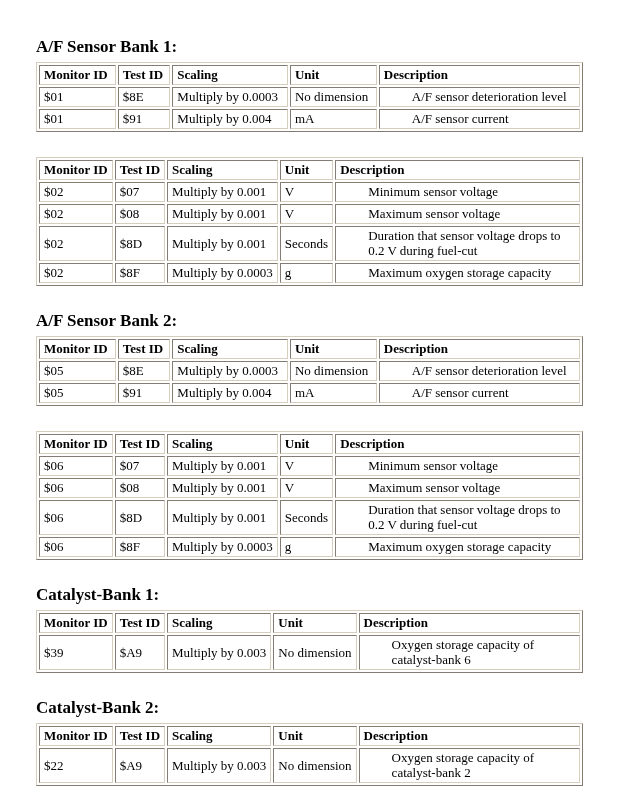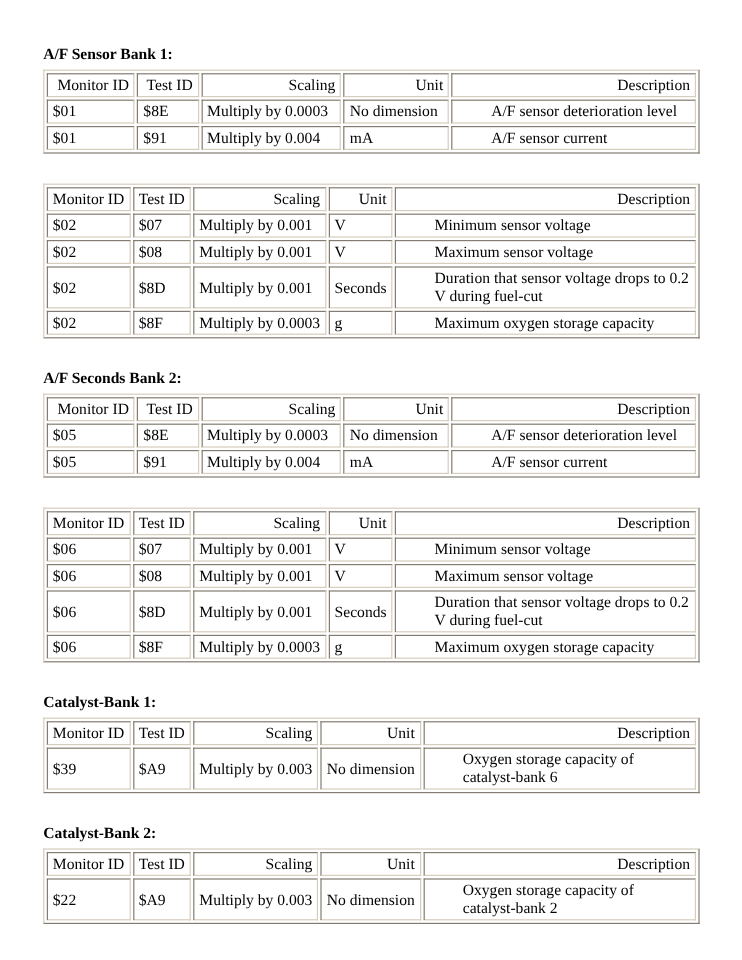--- a/index.html
+++ b/index.html
@@ -8,21 +8,21 @@
     color: #000000;
   }
   .page {
     width: 618px;
     min-height: 800px;
     box-sizing: border-box;
     padding: 37px 35px 20px 36px;
     background: #ffffff;
   }
   .section-title {
-    font-size: 13px;
+    font-size: 17px;
     font-weight: bold;
     margin: 0 0 5px 0;
     letter-spacing: 0;
   }
   .section + .section { margin-top: 25px; }
   table.data-table {
     width: 100%;
     border-collapse: separate;
     border-spacing: 2px;
     border: 1px outset #d6cdbc;
@@ -31,22 +31,22 @@
   table.data-table th,
   table.data-table td {
     border: 1px inset #d6cdbc;
     font-size: 13px;
     line-height: 15px;
     padding: 1px 4px 2px 4px;
     white-space: nowrap;
   }
   table.data-table td:last-child { white-space: normal; padding-left: 32px; }
   table.data-table th {
-    text-align: right;
-    font-weight: normal;
+    text-align: left;
+    font-weight: bold;
   }
   table.data-table td {
     text-align: left;
     font-weight: normal;
   }
 </style>
 </head>
 <body>
 
 <div class="page">
@@ -118,21 +118,21 @@
               <td>$02</td>
               <td>$8F</td>
               <td>Multiply by 0.0003</td>
               <td>g</td>
               <td>Maximum oxygen storage capacity</td>
             </tr>
           </tbody>
         </table>
       </div>
       <div class="section">
-        <h2 class="section-title">A/F Seconds Bank 2:</h2>
+        <h2 class="section-title">A/F Sensor Bank 2:</h2>
         <table class="data-table">
           <thead>
             <tr>
               <th>Monitor ID</th>
               <th>Test ID</th>
               <th>Scaling</th>
               <th>Unit</th>
               <th>Description</th>
             </tr>
           </thead>

